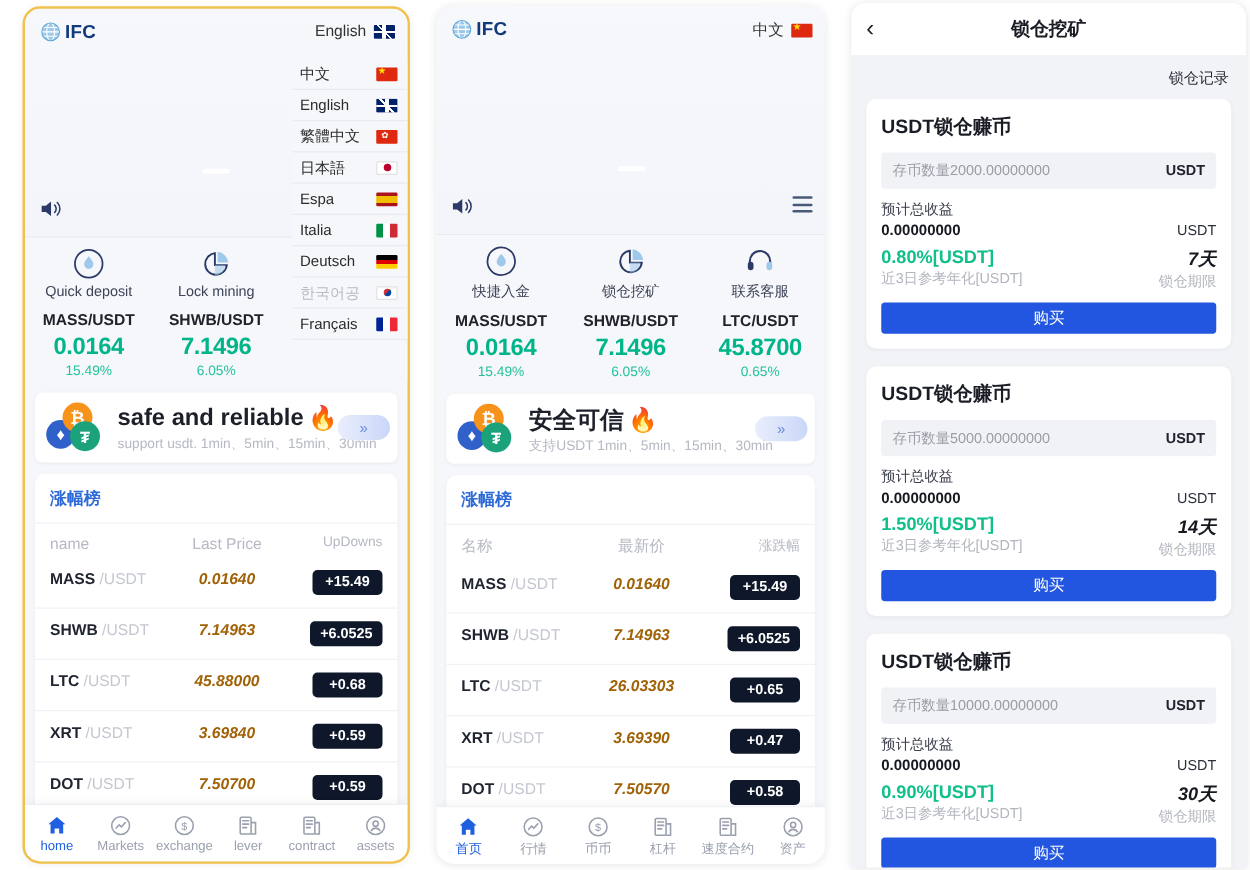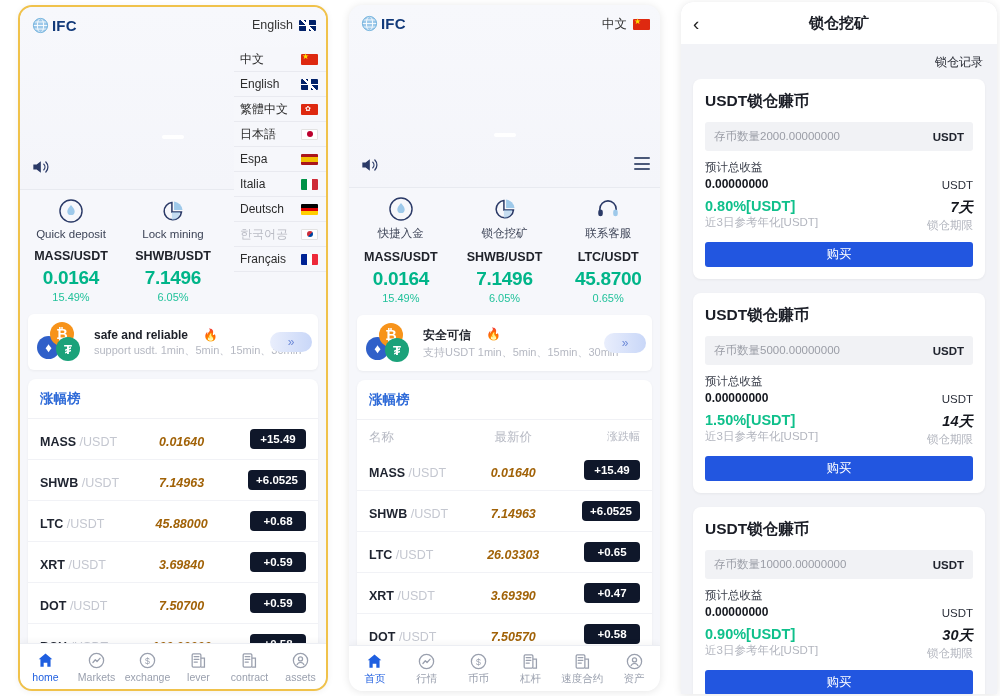--- a/index.html
+++ b/index.html
@@ -142,41 +142,41 @@
     display: flex; align-items: center; padding: 0 6px; position: relative;
     box-shadow: 0 1px 3px rgba(0,0,0,.05);
   }
   .coins { position: relative; width: 58px; height: 44px; flex: 0 0 58px; }
   .coin { position: absolute; border-radius: 50%; display:flex; align-items:center; justify-content:center;
           color:#fff; font-weight:700; }
   .coin.btc { width: 24px; height: 24px; background:#f7931a; left: 16px; top: 2px; font-size: 14px; }
   .coin.eth { width: 23px; height: 23px; background:#3060c9; left: 3px; top: 16px; font-size: 13px; }
   .coin.usdt{ width: 24px; height: 24px; background:#1ba27a; left: 22px; top: 17px; font-size: 13px; }
   .banner-txt { flex: 1; min-width: 0; padding-left: 2px; }
-  .banner-title { font-size: 12px; font-weight: 700; color: #1d2029; display: flex; align-items: flex-start; gap: 15px; }
+  .banner-title { font-size: 19px; font-weight: 700; color: #1d2029; display: flex; align-items: center; gap: 4px; }
   .banner-sub { font-size: 11px; color: #b5b8c2; line-height: 14px; margin-top: 1px; }
   .banner-arrow {
     position: absolute; right: 6px; top: 50%; transform: translateY(-50%);
     width: 42px; height: 20px; border-radius: 10px;
     background: linear-gradient(90deg,#e9eefc 0%, #c9d7f8 100%);
     display:flex; align-items:center; justify-content:center;
     color:#6f8bd8; font-size: 12px; cursor: pointer;
   }
 
   
   .rank-card {
     margin: 9px 8px 0 8px; background: #fff; border-radius: 8px;
     box-shadow: 0 1px 3px rgba(0,0,0,.05); overflow: hidden;
   }
   .rank-title {
     padding: 11px 12px 10px 12px; font-size: 13.5px; font-weight: 700;
     color: #2f6bd8; border-bottom: 1px solid #f0f1f5;
   }
   .rank-head { display:flex; padding: 9px 12px 4px 12px; font-size: 11px; color: #b6b9c3; }
-  .rank-row { display:flex; align-items:flex-end; padding: 10px 12px; border-bottom: 1px solid #f1f2f6; cursor: pointer; }
+  .rank-row { display:flex; align-items:flex-start; padding: 10px 12px; border-bottom: 1px solid #f1f2f6; cursor: pointer; }
   .c-name { flex: 1.15; font-size: 12.5px; }
   .c-price{ flex: 1; text-align: center; font-size: 12.5px; }
   .c-chg  { flex: .95; text-align: right; }
   .sym { font-weight: 700; color: #1f2430; }
   .sym-q { color: #c4c7d0; font-weight: 400; }
   .price-v { font-weight: 700; color: #a16207; font-style: italic; }
   .chip {
     display: inline-block; min-width: 56px; padding: 4px 8px;
     background: #0f172a; color: #fff; font-size: 11.5px; font-weight: 700;
     border-radius: 4px; text-align: center;
@@ -340,20 +340,25 @@
           <span>safe and reliable</span>
           <span>🔥</span>
         </div>
         <div class="banner-sub">support usdt. 1min、5min、15min、30min</div>
       </div>
       <div class="banner-arrow">»</div>
     </div>
 
     <div class="rank-card">
       <div class="rank-title">涨幅榜</div>
+      <div class="rank-head">
+        <span class="c-name">name</span>
+        <span class="c-price">Last Price</span>
+        <span class="c-chg">UpDowns</span>
+      </div>
       <div class="rank-row">
         <span class="c-name"><b class="sym">MASS</b> <span class="sym-q">/USDT</span></span>
         <span class="c-price price-v">0.01640</span>
         <span class="c-chg"><span class="chip">+15.49</span></span>
       </div>
       <div class="rank-row">
         <span class="c-name"><b class="sym">SHWB</b> <span class="sym-q">/USDT</span></span>
         <span class="c-price price-v">7.14963</span>
         <span class="c-chg"><span class="chip">+6.0525</span></span>
       </div>

